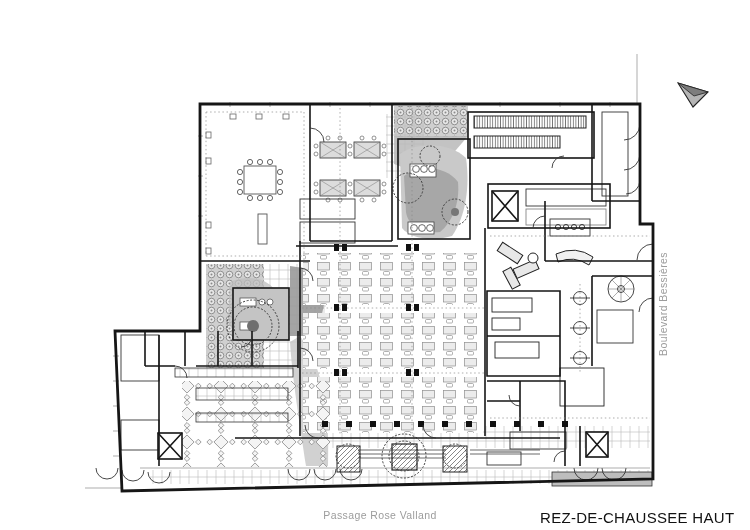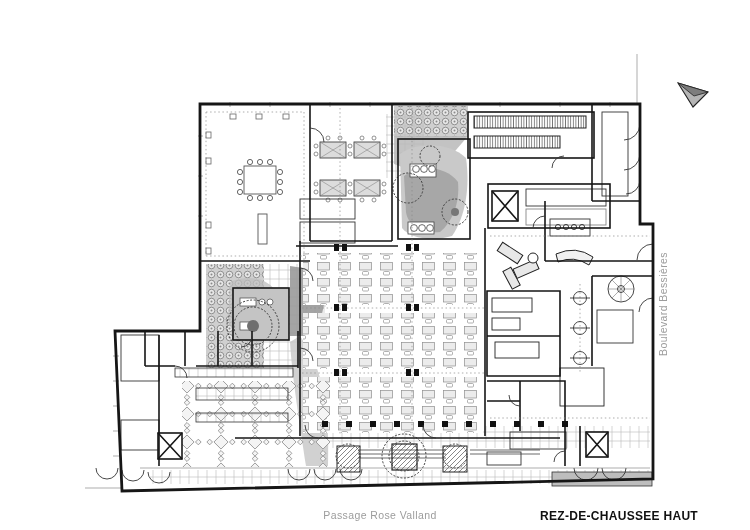--- a/index.html
+++ b/index.html
@@ -7,21 +7,21 @@
     --street-label:#9c9c9c; --title-text:#111111;
     --paving-dark:#8f8f8f; --paving-mid:#b5b5b5; --paving-light:#d9d9d9;
     --background:#ffffff;
   }
   html,body{margin:0;padding:0;}
   body{font-family:"Liberation Sans",sans-serif;background:#fff;}
   .canvas{position:relative;width:750px;height:530px;background:var(--background);overflow:hidden;margin-top:36px;}
   .plan-svg{position:absolute;left:0;top:0;}
   .lbl{position:absolute;white-space:nowrap;}
   .street{color:var(--street-label);font-size:10.5px;letter-spacing:.4px;font-weight:400;}
-  .title{color:var(--title-text);font-size:12px;font-weight:bold;letter-spacing:.3px;}
+  .title{color:var(--title-text);font-size:15px;font-weight:normal;letter-spacing:.3px;}
   .lbl-bottom-left{left:380px;top:473px;transform:translateX(-50%);}
   .lbl-title{left:540px;top:473px;}
   .lbl-right{left:663px;top:268px;transform:translate(-50%,-50%) rotate(-90deg);}
   
   .w3{stroke:var(--wall);stroke-width:2.8;fill:none;}
   .w2{stroke:var(--wall);stroke-width:1.6;fill:none;}
   .w1{stroke:#333;stroke-width:.9;fill:none;}
   .thin{stroke:#777;stroke-width:.6;fill:none;}
   .dot{stroke:#8a8a8a;stroke-width:.7;fill:none;stroke-dasharray:1.5 2.6;}
   .tree{stroke:#3f3f3f;stroke-width:1;fill:none;stroke-dasharray:2 1.6;}

